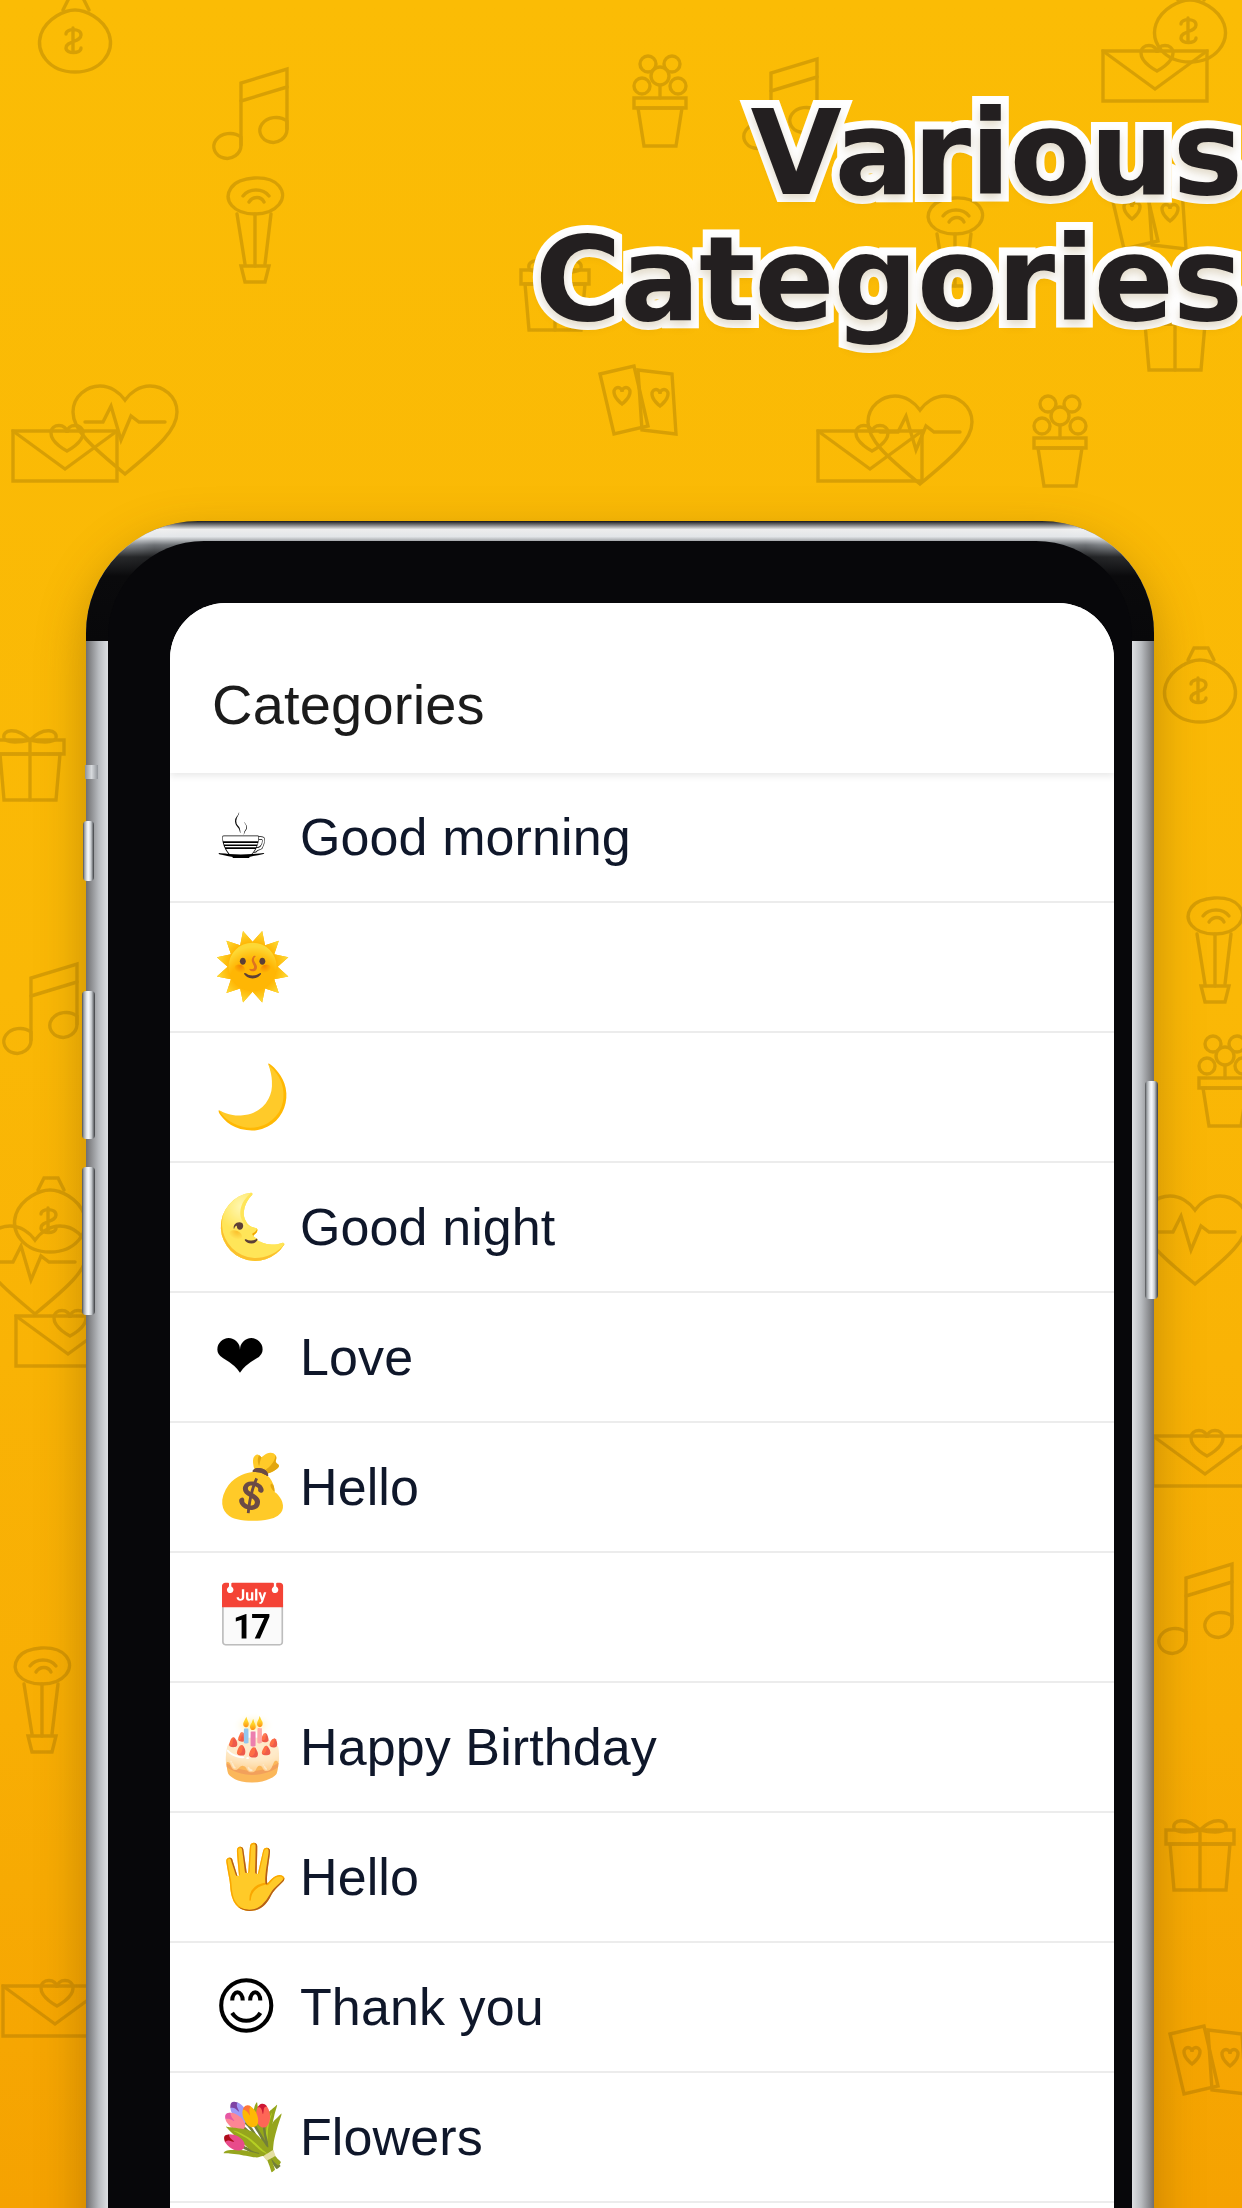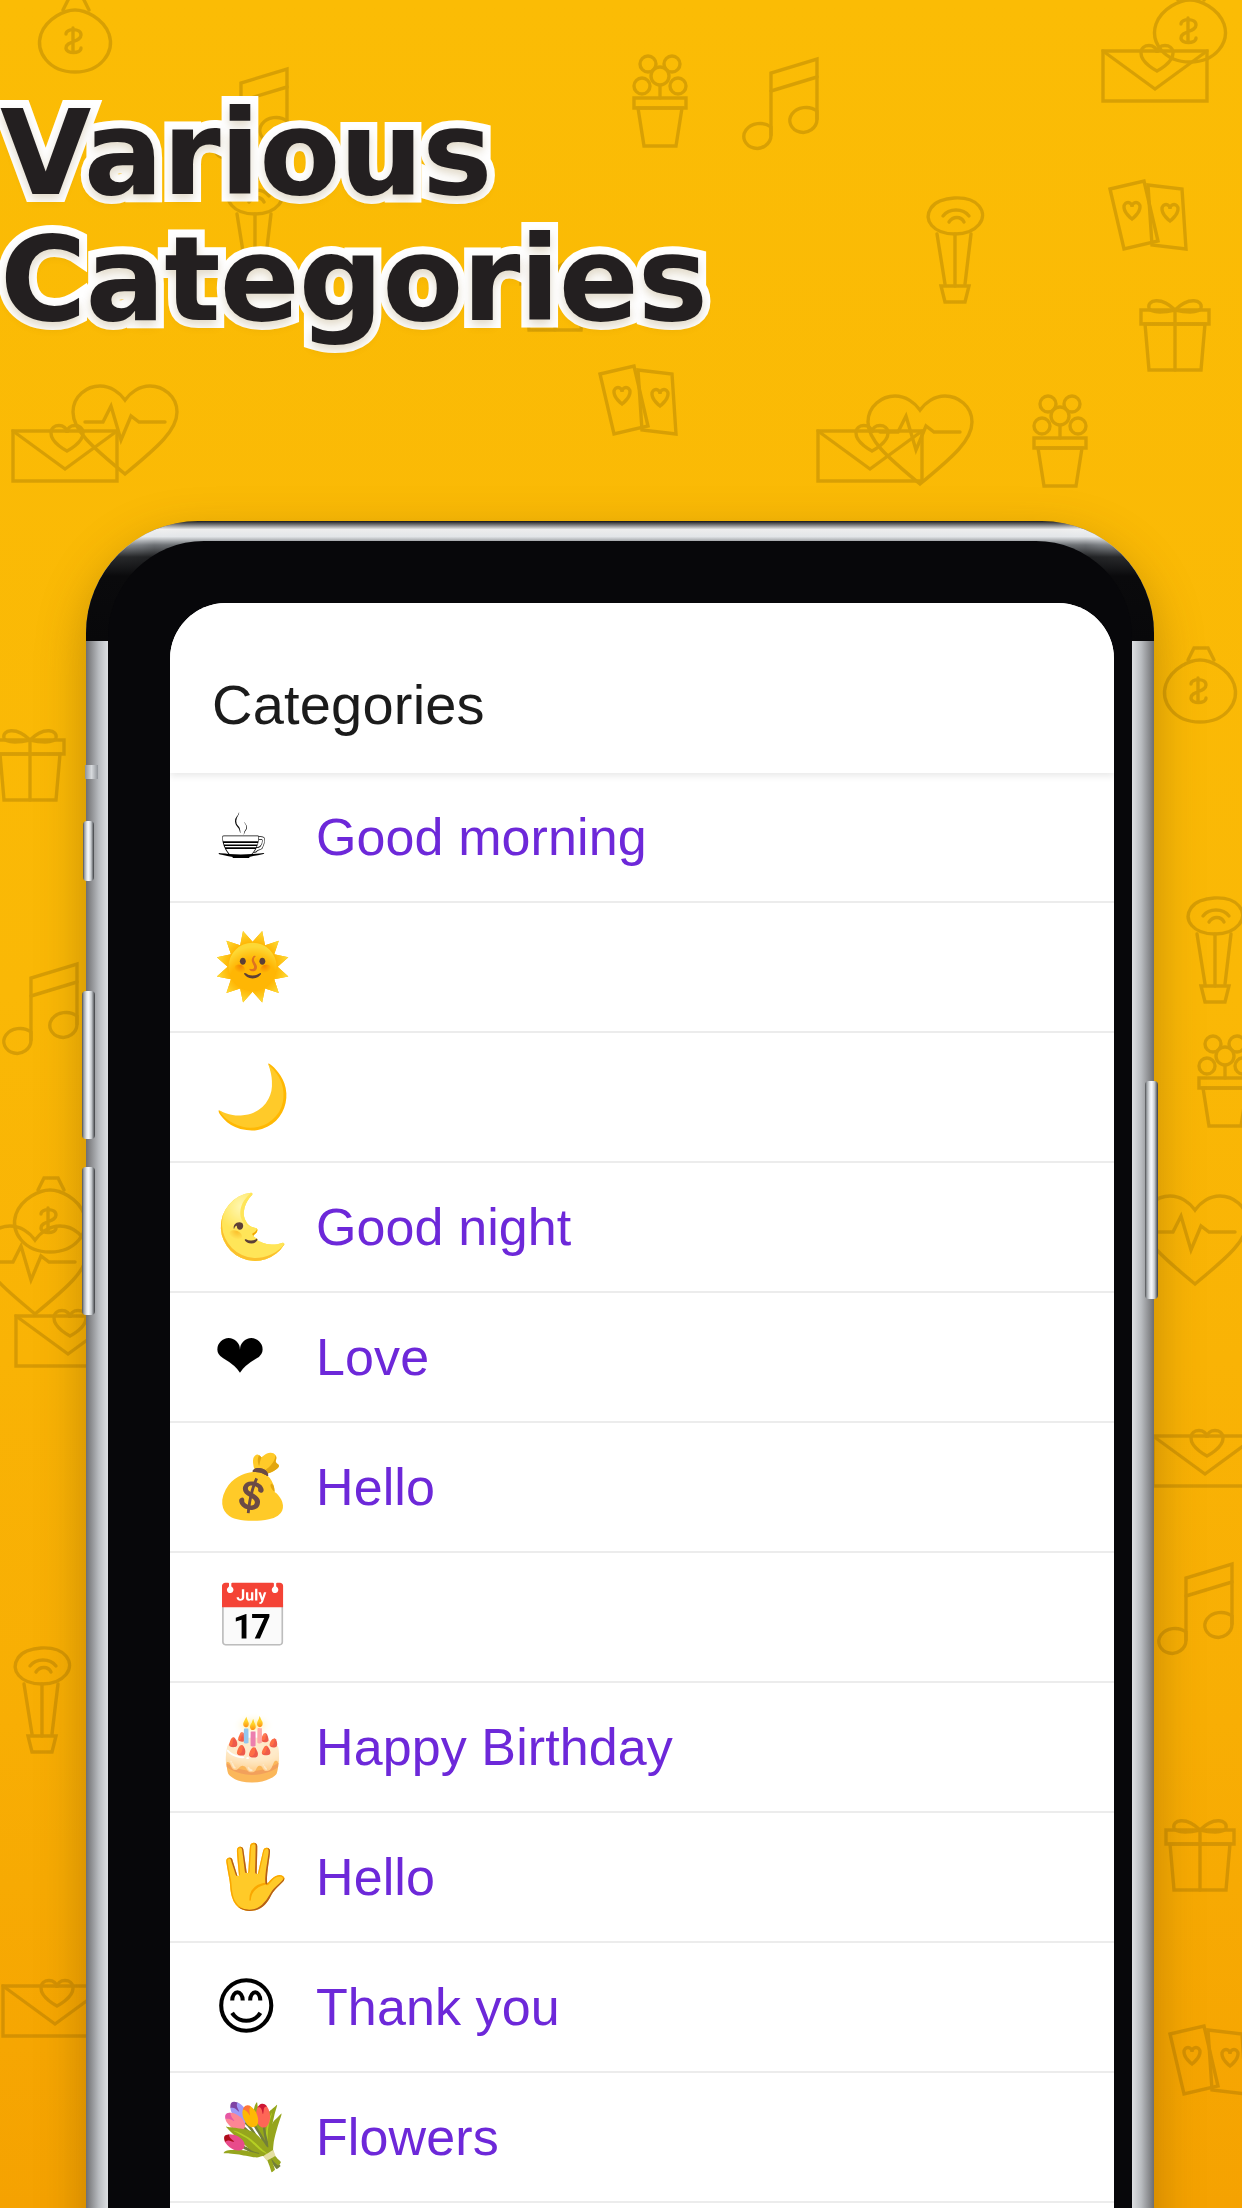--- a/index.html
+++ b/index.html
@@ -14,21 +14,21 @@
   #bg-wrap{ position:absolute; inset:0; overflow:hidden; }
   #bg-grad{
     position:absolute; inset:0;
     background:linear-gradient(180deg,#FBBC05 0%,#FAB806 45%,#F8AE04 78%,#F5A201 100%);
   }
   #bg-doodles{ position:absolute; inset:0; opacity:.30; }
 
   
   .headline{
     position:absolute; top:96px; left:0; width:1242px;
-    text-align:left; z-index:5;
+    text-align:right; z-index:5;
     pointer-events:none;
   }
   .headline .ln{
     display:block;
     font-family:"DejaVu Sans", sans-serif;
     font-weight:bold;
     font-size:118px;
     line-height:0.97;
     letter-spacing:-1px;
     color:#231F20;
@@ -120,23 +120,22 @@
     background:#fff;
   }
   .row:first-child{ border-top:0; }
   .row .ico{
     width:86px; min-width:86px;
     font-size:62px; line-height:1;
     display:flex; align-items:center; justify-content:flex-start;
     font-family:"DejaVu Sans", sans-serif;
   }
   .row .lbl{
-    font-size:52px; color:#6d28d9; font-weight:400;
+    font-size:52px; color:#0f172a; font-weight:400;
     letter-spacing:.1px;
-    margin-left:16px;
   }
 </style>
 </head>
 <body>
 
 <div id="bg-wrap">
   <div id="bg-grad"></div>
   <svg id="bg-doodles" viewBox="0 0 1242 2208" preserveAspectRatio="none">
     <defs>
       <g id="d-money" stroke="#8a6304" stroke-width="3.4" fill="none" stroke-linecap="round">

